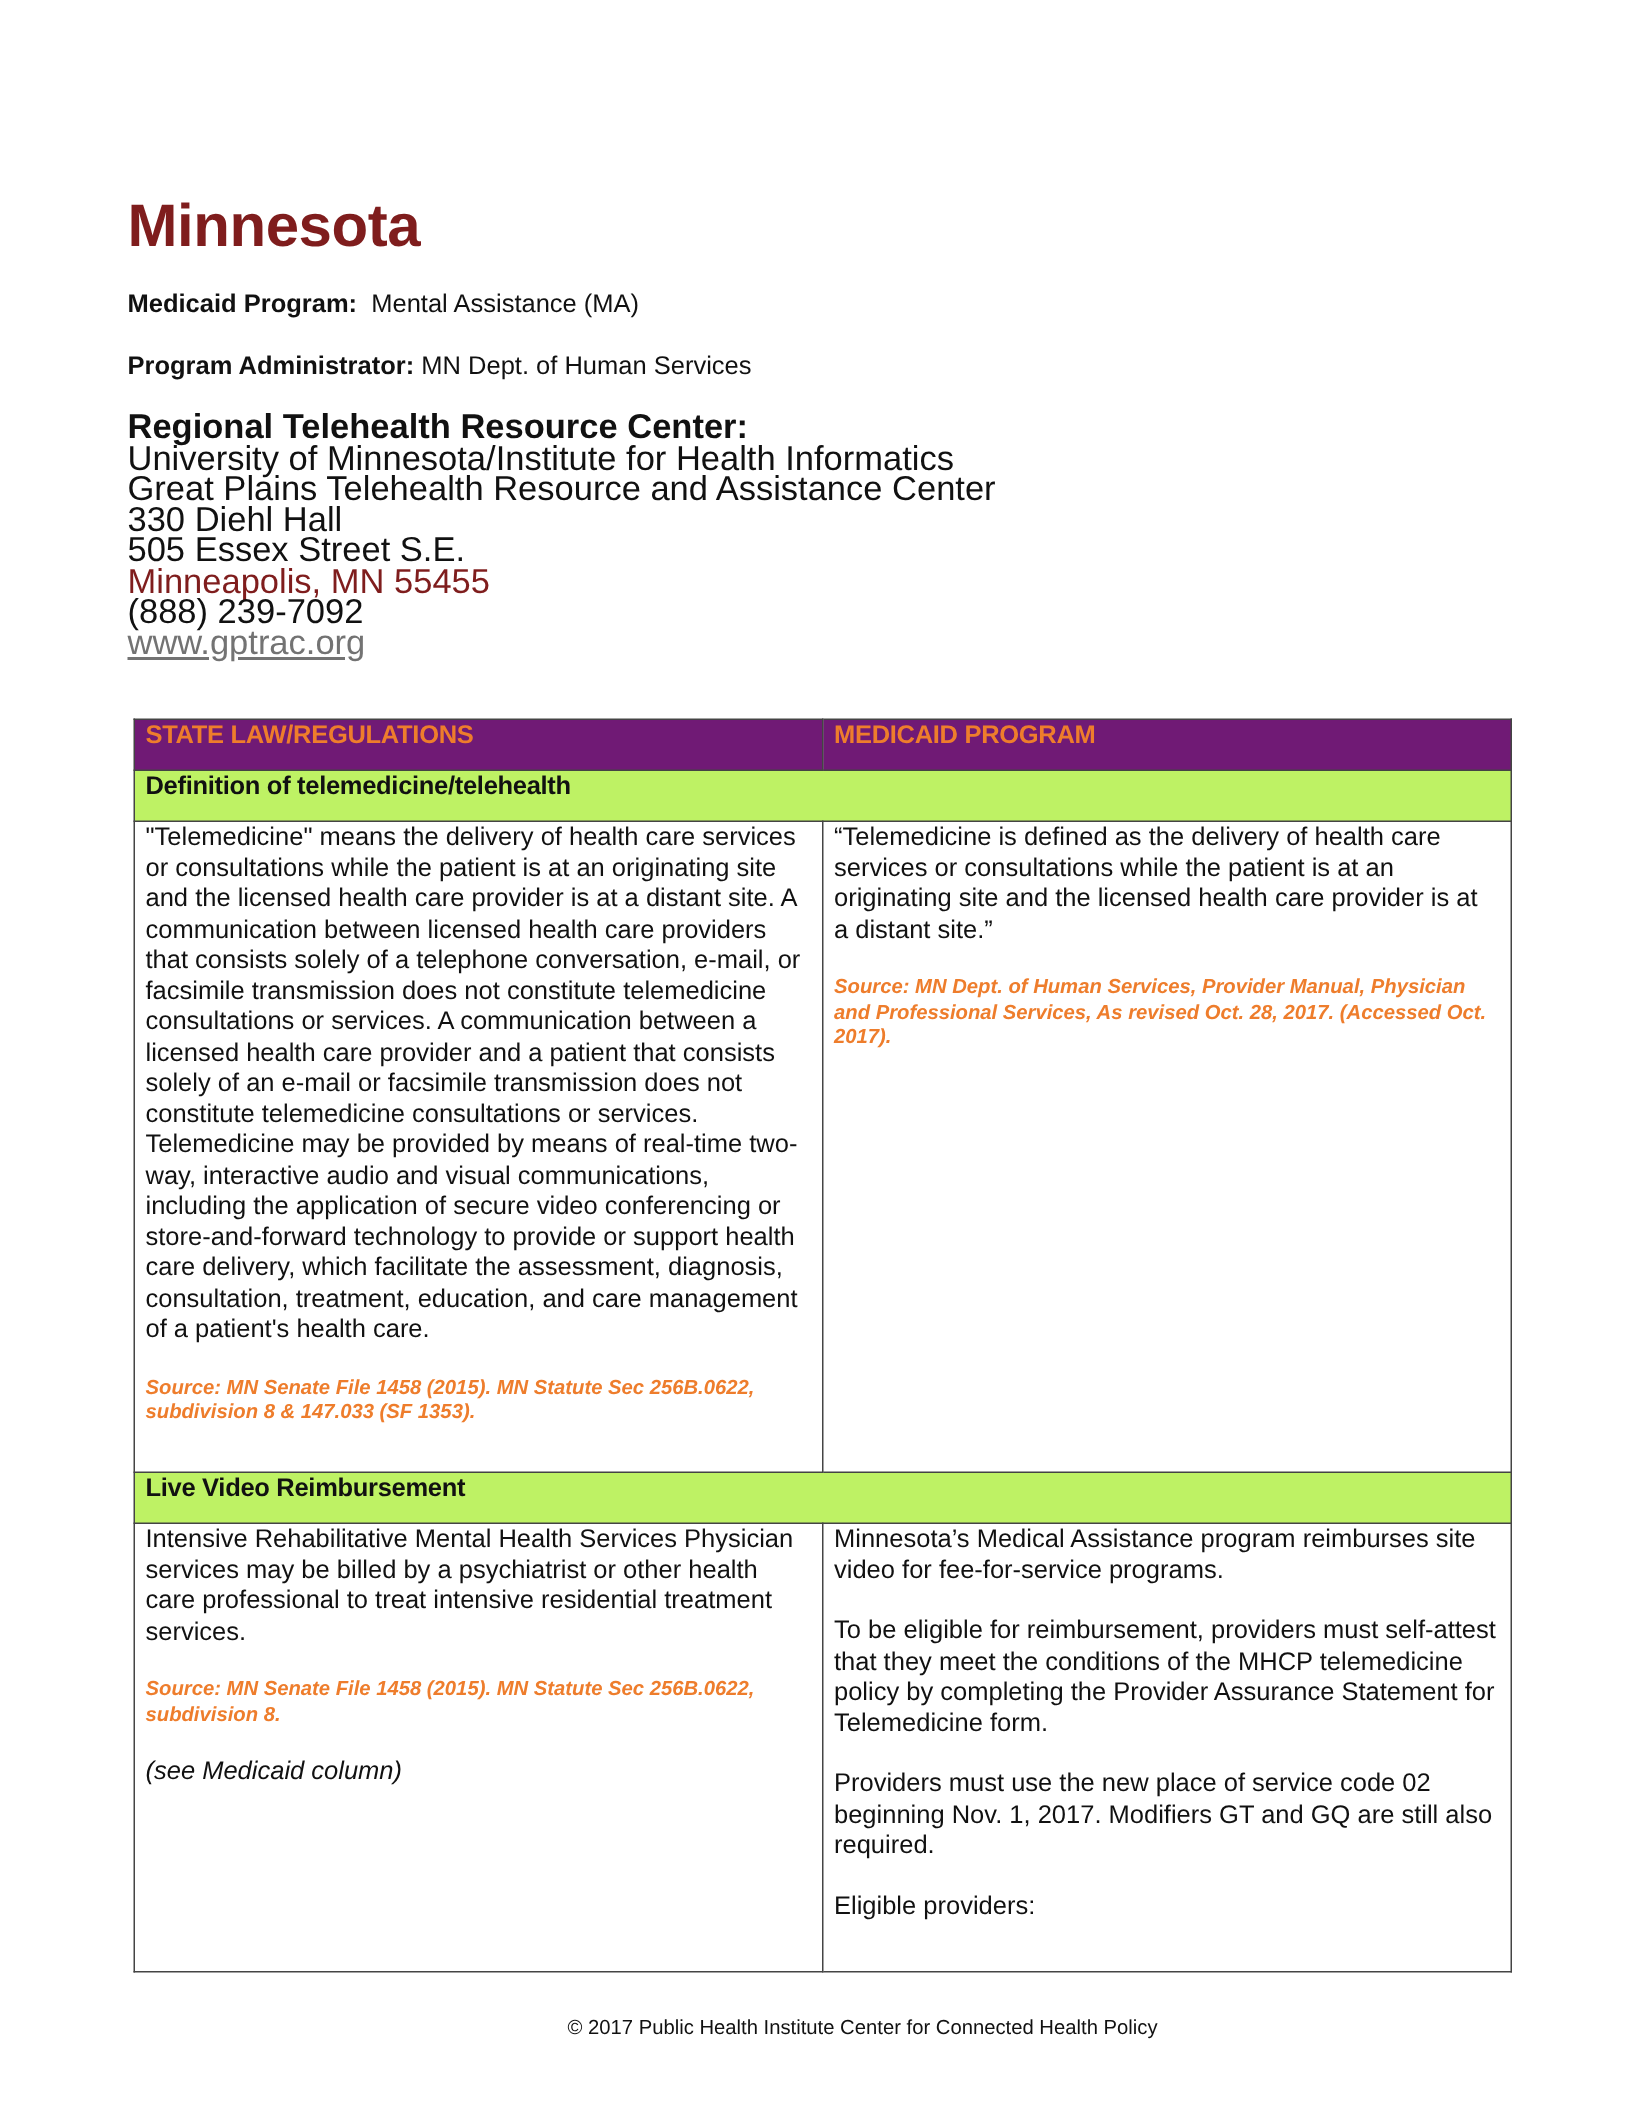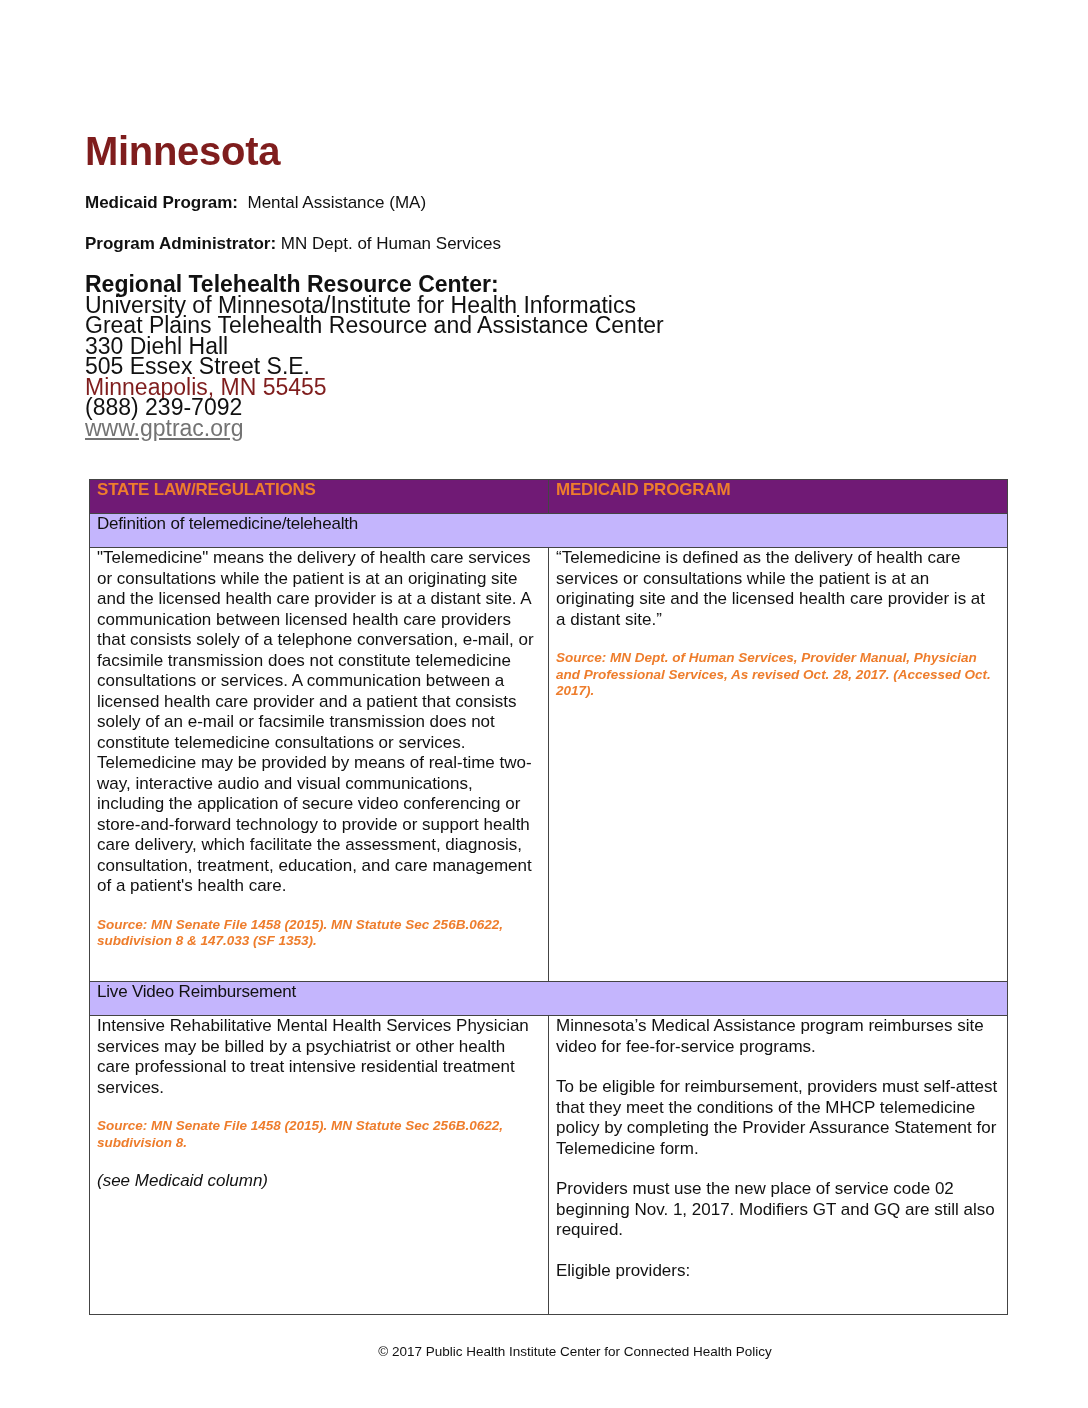--- a/index.html
+++ b/index.html
@@ -24,21 +24,21 @@
     position: absolute; left: 89px; top: 479px; width: 918px;
     border-collapse: collapse; table-layout: fixed;
     font-size: 17px; line-height: 20.5px;
   }
   table.policy td { border: 1px solid #444444; vertical-align: top; padding: 0 8px 0 7px; }
   .hdr td {
     background: #701a75; color: #ee7d2c; font-weight: bold; height: 33px;
     vertical-align: middle; padding-top: 1px; font-size: 17px; letter-spacing: -0.2px;
   }
   .sec td {
-    background: #c4b5fd; font-weight: normal; height: 33px; vertical-align: middle;
+    background: #bef264; font-weight: bold; height: 33px; vertical-align: middle;
     letter-spacing: -0.2px;
   }
   .body td { padding-top: 6px; }
   .src {
     color: #ee7d2c; font-style: italic; font-weight: bold; font-size: 13.5px; line-height: 16.5px;
   }
   .para { margin: 0; }
   .gap { height: 20px; }
   .footer {
     position: absolute; left: 0; width: 1088px; top: 1344px; text-align: center;

